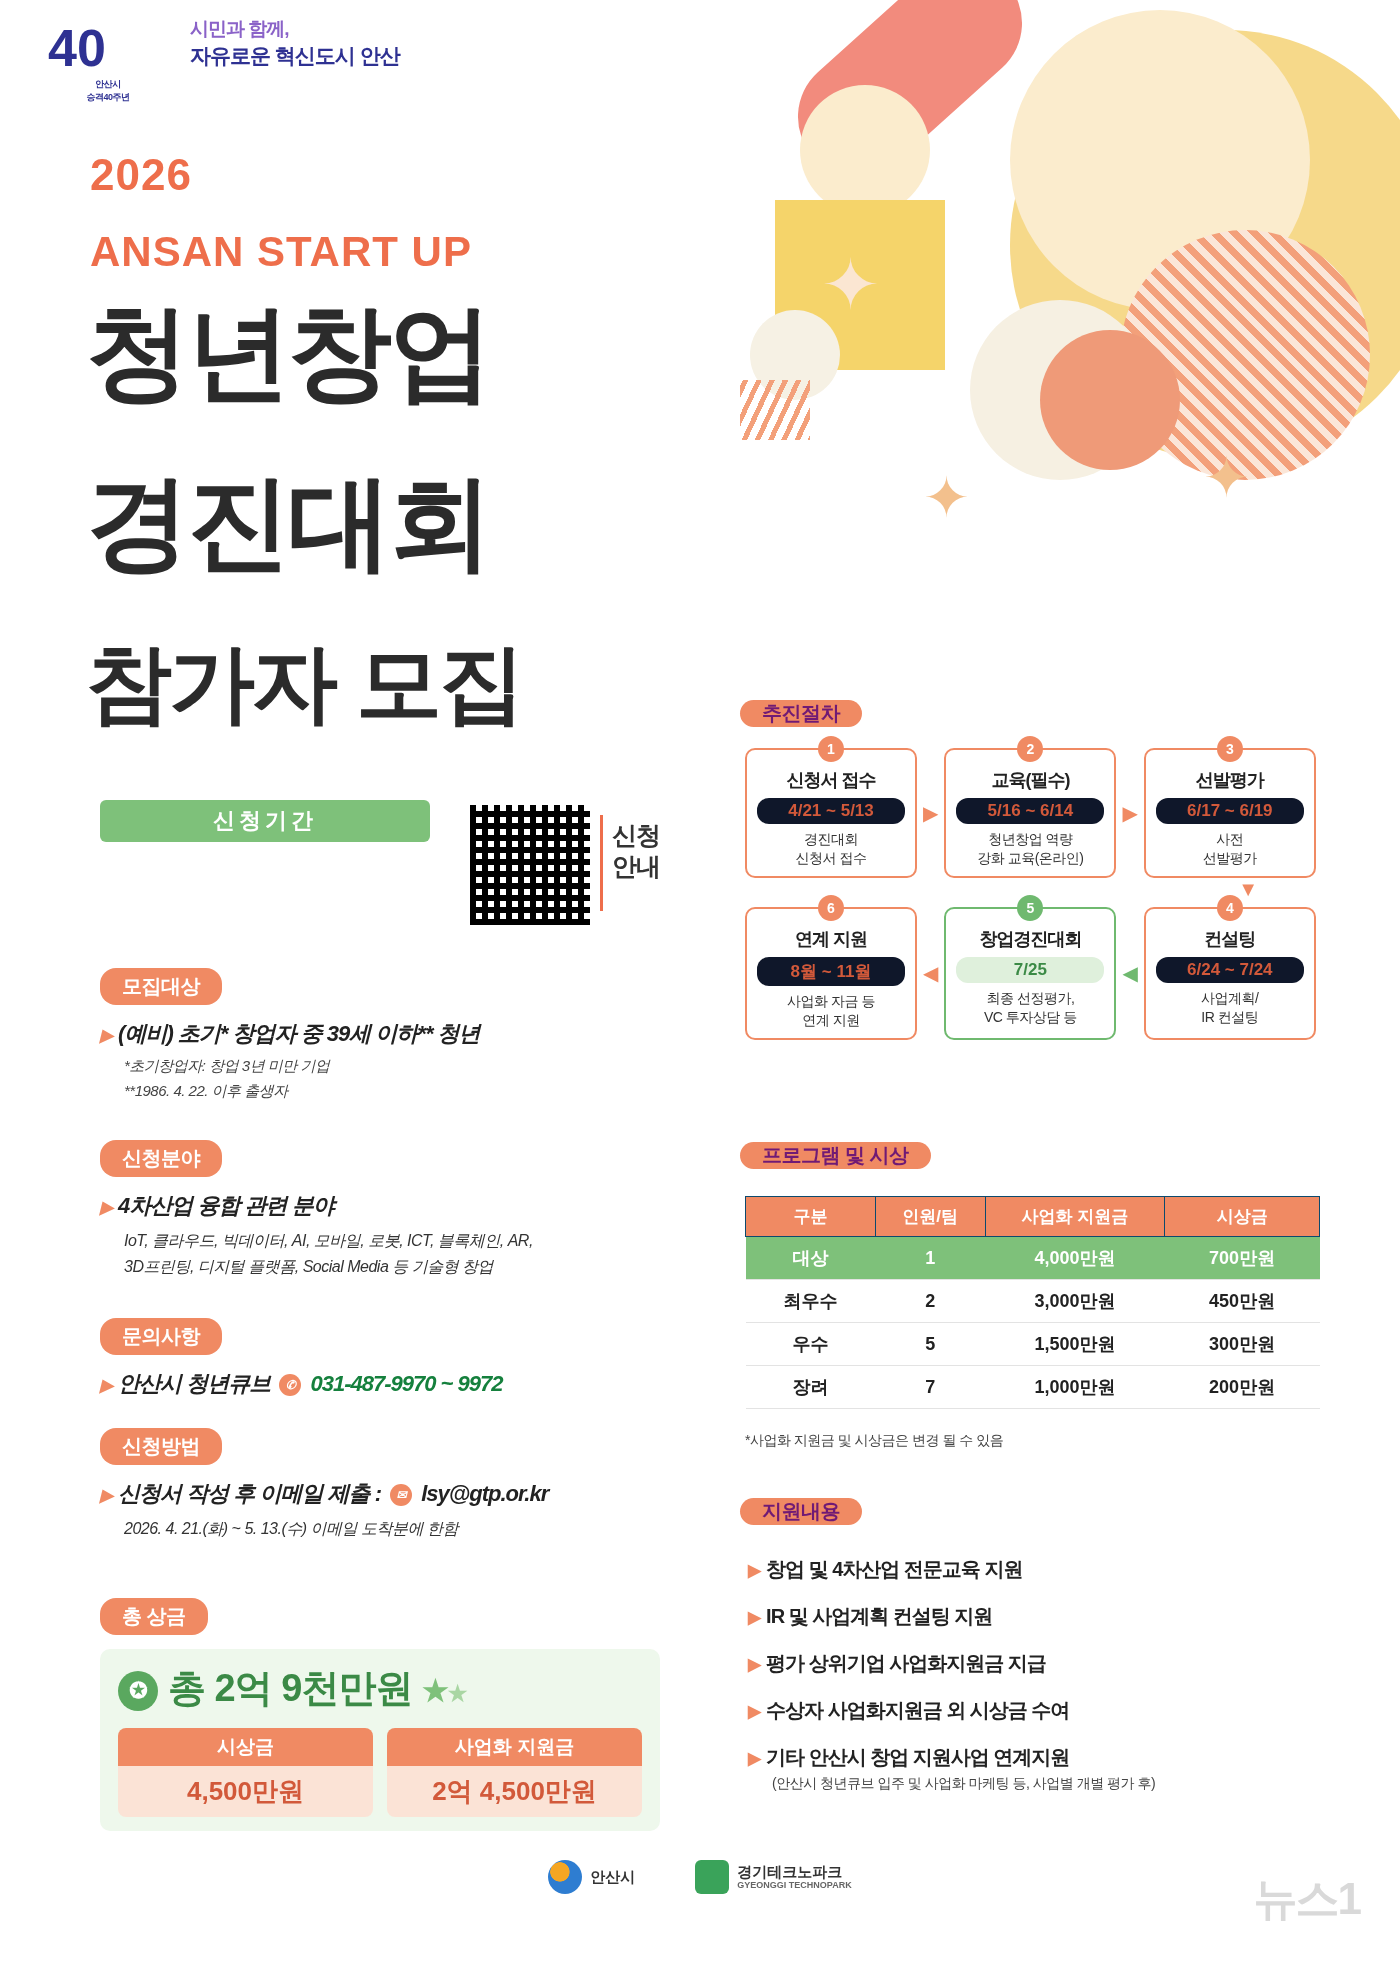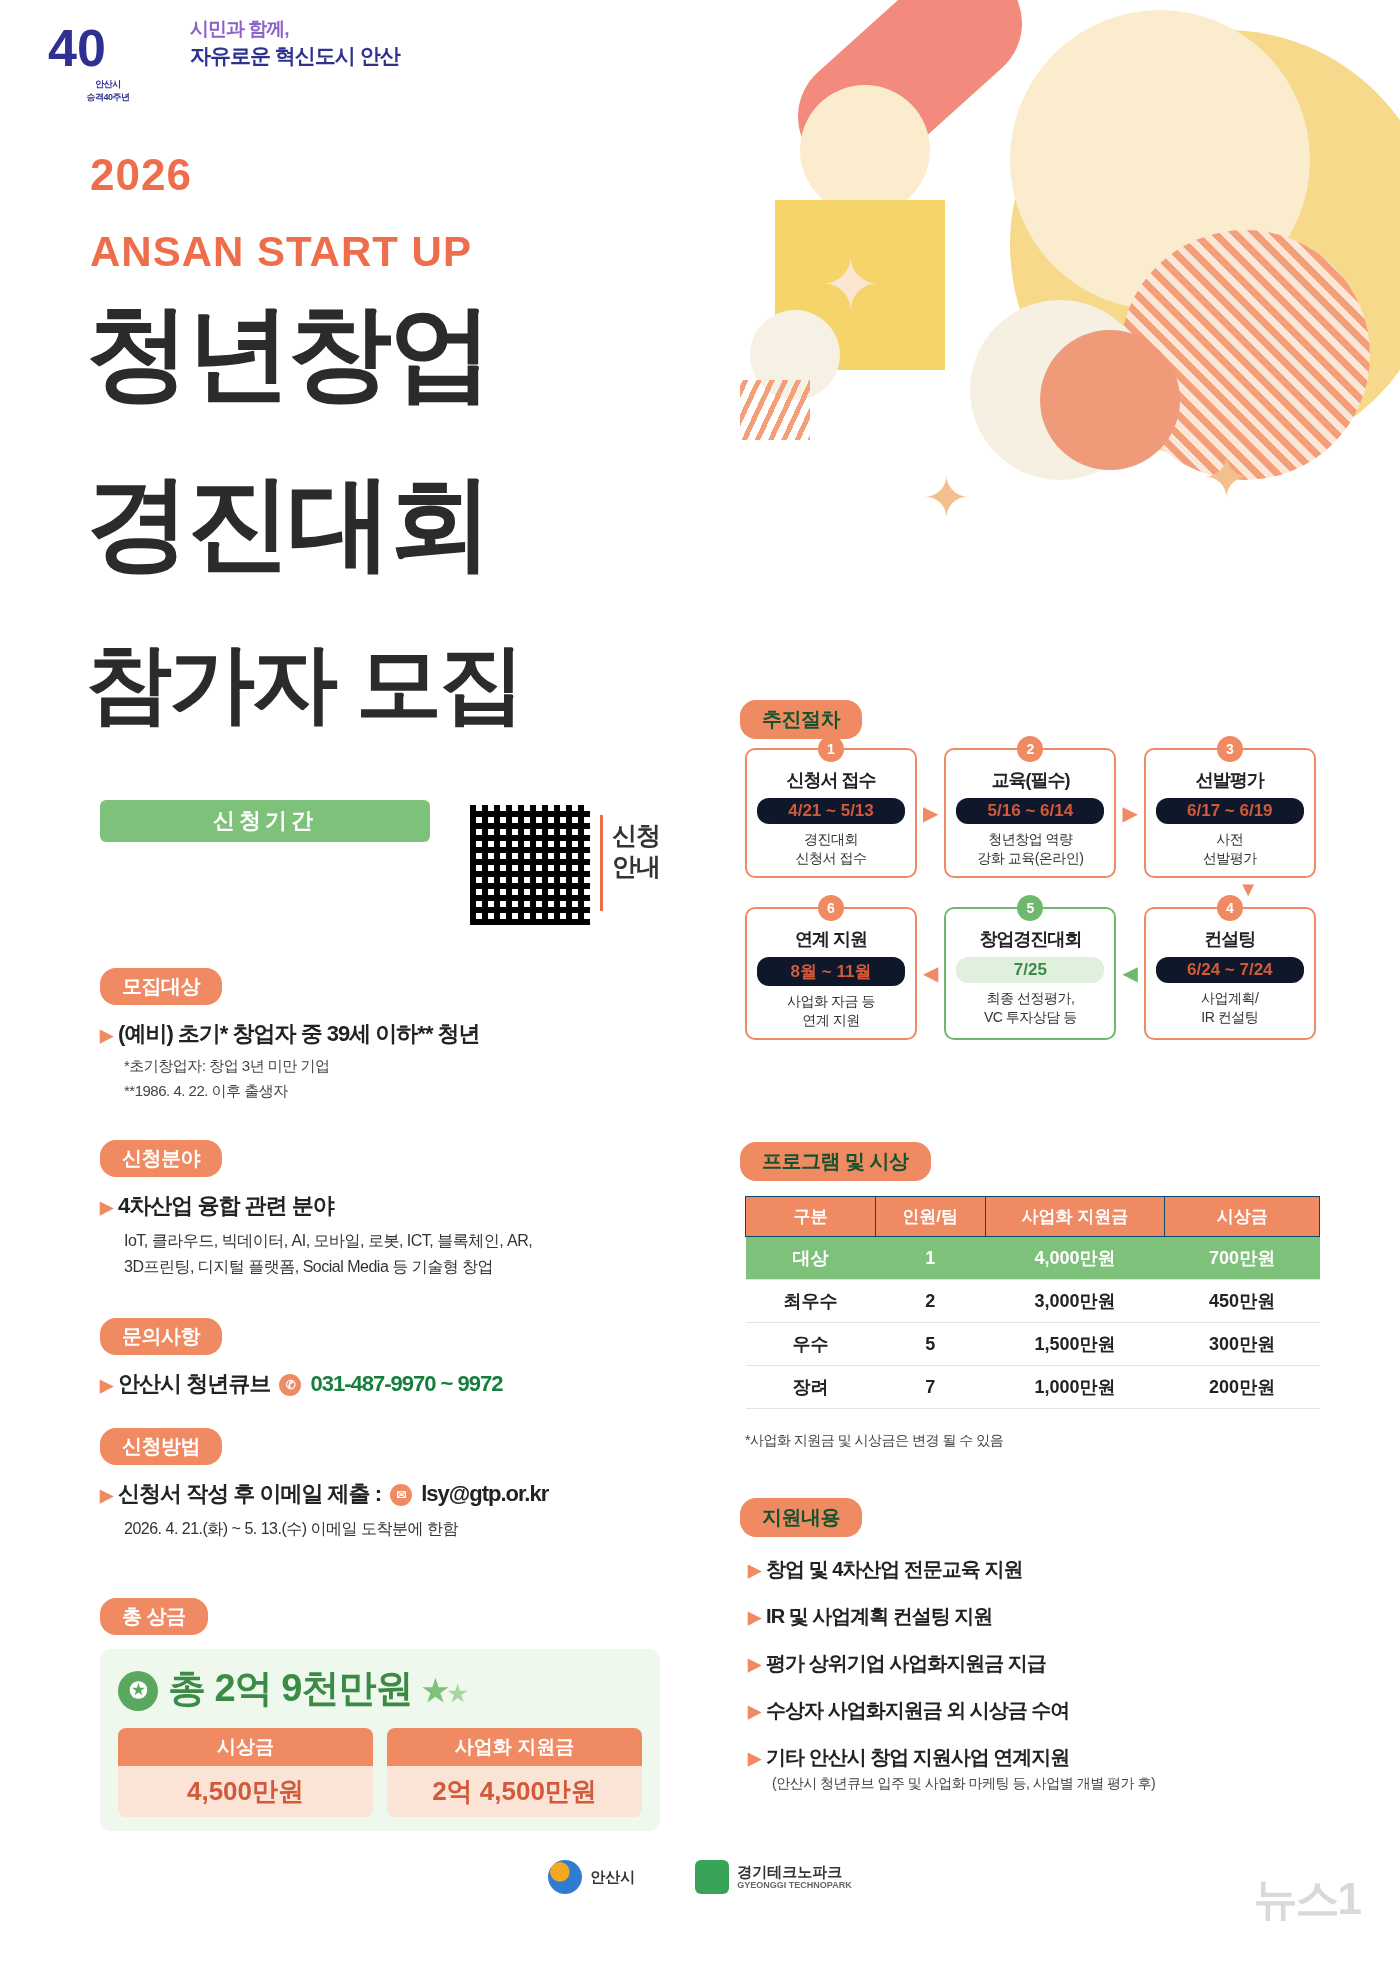--- a/index.html
+++ b/index.html
@@ -68,41 +68,41 @@
       repeating-linear-gradient(90deg,#000 0 6px, #fff 6px 12px);
     background-blend-mode: multiply; }
   .qrtxt { position: absolute; left: 612px; top: 820px; font-size: 25px; font-weight: bold; color:#333; line-height:1.25; letter-spacing:-1px;}
   .qrbar { position:absolute; left:600px; top:815px; width:3px; height:96px; background:#ee6e4b;}
 
   
   .sec { position: absolute; left: 100px; width: 560px; }
   .sec .tag { display:inline-block; background:#f08a63; color:#fff; font-size:20px; font-weight:bold;
               padding:5px 22px; border-radius: 16px; letter-spacing:-0.5px;}
   .sec .rule { position:absolute; left: 0; top: 16px; height:2px; background:#f0b79e; width: 560px; z-index:-1;}
-  .sec .body { margin-top: 14px; }
+  .sec .body { margin-top: 14px; font-style: italic; }
   .bullet { color:#f08a63; font-size: 17px; margin-right:6px; }
   .main-line { font-size: 22px; font-weight: bold; color:#222; letter-spacing:-1px; }
   .sub-line { font-size: 15px; color:#444; margin-top:6px; line-height:1.5; letter-spacing:-0.5px;}
   .sub-line2 { font-size: 16px; color:#333; margin-top:8px; line-height:1.5; letter-spacing:-0.5px;}
 
   .phone-ic, .mail-ic { display:inline-block; width:22px;height:22px;border-radius:50%;
       background:#f08a63;color:#fff;font-size:12px;text-align:center;line-height:22px; vertical-align:middle; margin:0 4px;}
   .prize-box { margin-top: 14px; background:#eef8ec; border-radius: 10px; padding: 14px 18px; }
   .prize-big { font-size: 38px; font-weight: bold; color:#3b8a46; letter-spacing:-1px; }
   .medal { display:inline-block; width:40px;height:40px;border-radius:50%;background:#5aa85f;color:#fff;
            text-align:center;line-height:40px;font-size:22px; vertical-align:middle; margin-right:10px;}
   .prize-cells { display:flex; gap: 14px; margin-top: 14px;}
   .pcell { flex:1; border-radius: 8px; overflow:hidden; text-align:center; }
   .pcell .h { background:#f08a63; color:#fff; font-size:19px; font-weight:bold; padding:6px 0;}
   .pcell .v { background:#fbe3d6; color:#d2593a; font-size:26px; font-weight:bold; padding:8px 0;}
 
   
   .rsec { position: absolute; left: 740px; width: 580px; }
-  .rsec .tag { display:inline-block; background:#f08a63; color:#14532d; font-size:20px; font-weight:bold;
-              padding:6px 22px; border-radius: 16px; letter-spacing:-0.5px;}
+  .rsec .tag { display:inline-block; background:#f08a63; color:#701a75; font-size:20px; font-weight:bold;
+              padding:0 22px; border-radius: 16px; letter-spacing:-0.5px;}
   .rsec .rule { position:absolute; left: 0; top: 16px; height:2px; background:#f0b79e; width: 580px; z-index:-1;}
 
   
   .flow { position:absolute; left: 745px; top: 748px; width: 575px; }
   .frow { display:flex; align-items:stretch; gap:6px; }
   .fbox { width: 172px; border: 2px solid #f08a63; border-radius: 10px; text-align:center; background:#fff; padding-bottom:8px; position:relative;}
   .fbox.green { border-color:#6fb96f; }
   .fnum { position:absolute; left:50%; top:-14px; transform:translateX(-50%);
           width:26px;height:26px;border-radius:50%;background:#f08a63;color:#fff;font-size:14px;font-weight:bold;line-height:26px;}
   .fbox.green .fnum { background:#6fb96f; }

